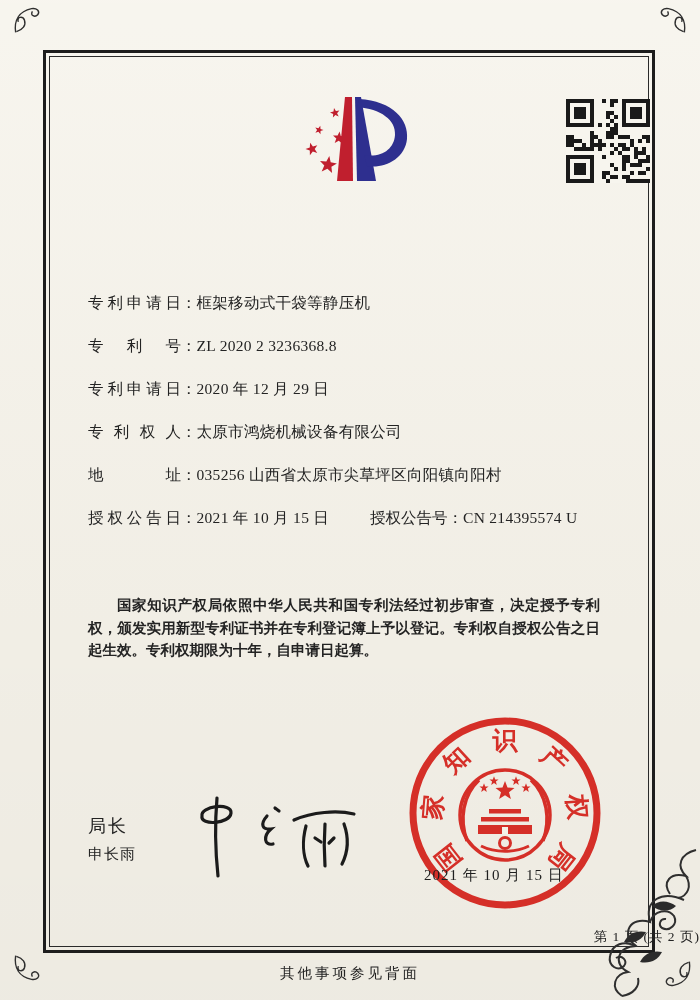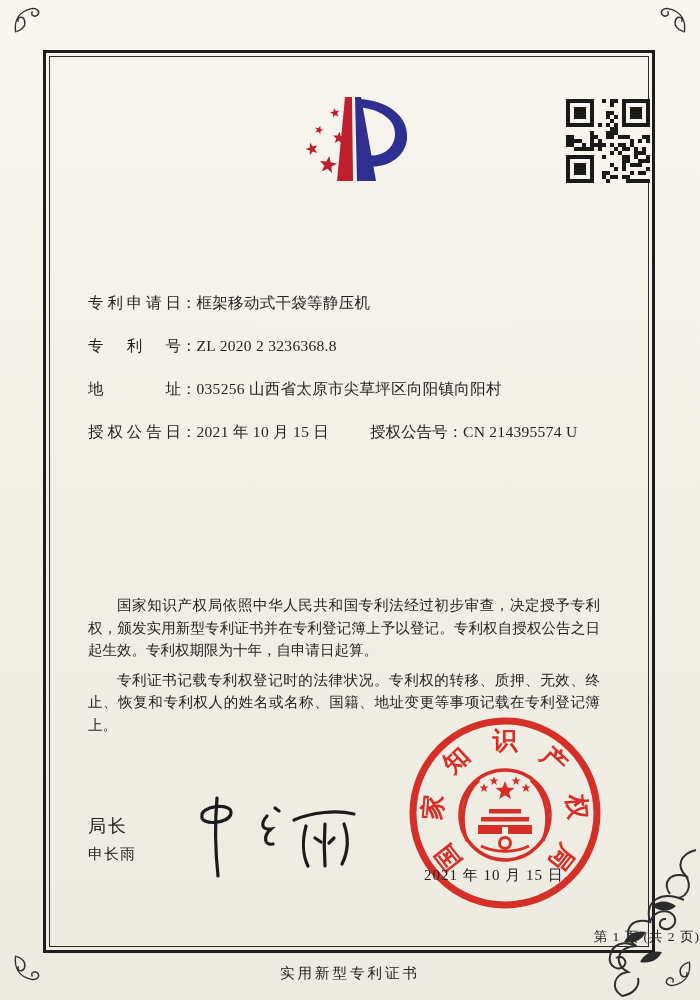--- a/index.html
+++ b/index.html
@@ -26,21 +26,21 @@
     font-size:38px;font-weight:700;letter-spacing:4px;color:#1c1c1c;
   }
   .fields{position:absolute;left:88px;top:292px;width:520px;font-size:15.5px;}
   .frow{position:relative;line-height:22px;margin-bottom:21px;white-space:nowrap;}
   .flabel{display:inline-block;width:93px;text-align:justify;text-align-last:justify;vertical-align:top;}
   .fcolon{display:inline-block;}
   .fvalue{letter-spacing:.3px;}
   .pair2{position:absolute;left:282px;top:0;}
   .pair2 .flabel{width:auto;text-align:left;text-align-last:auto;font-family:Liberation Serif, serif;}
   .paras{position:absolute;left:88px;top:594px;width:524px;font-size:14.5px;line-height:22.5px;text-align:justify;}
-  .paras p{margin:0 12px 7px 0;text-indent:2em;}
+  .paras p{margin:0 12px 7px 0;text-indent:2em;font-weight:bold;}
   .signer-title{position:absolute;left:88px;top:814px;font-size:18px;letter-spacing:2px;}
   .signer-name{position:absolute;left:88px;top:845px;font-size:15px;letter-spacing:1px;}
   .signature{position:absolute;left:172px;top:786px;width:200px;height:100px;z-index:3;}
   .seal{position:absolute;left:407px;top:715px;width:196px;height:196px;opacity:.95;z-index:1;}
   .seal-date{position:absolute;left:424px;top:866px;font-size:15px;letter-spacing:1px;color:#1e1e1e;z-index:2;}
   .page-info{position:absolute;left:0;right:0;top:928px;text-align:right;font-size:13.5px;letter-spacing:1px;}
   .back-note{position:absolute;left:0;right:0;top:964px;text-align:center;font-size:14.5px;letter-spacing:3px;}
   .corner{position:absolute;width:30px;height:30px;}
   .tl{left:13px;top:6px;}
   .tr{right:13px;top:6px;transform:scaleX(-1);}
@@ -198,27 +198,28 @@
         <rect x="0" y="14" width="7" height="7" fill="#1a1a1a"></rect>
         <rect x="1" y="15" width="5" height="5" fill="#f7f5ee"></rect>
         <rect x="2" y="16" width="3" height="3" fill="#1a1a1a"></rect>
       </g>
   </svg>
 
 
   <div class="fields" id="fields">
       <div class="frow"><span class="flabel">专利申请日</span><span class="fcolon">：</span><span class="fvalue">框架移动式干袋等静压机</span></div>
       <div class="frow"><span class="flabel">专利号</span><span class="fcolon">：</span><span class="fvalue">ZL 2020 2 3236368.8</span></div>
+      <div class="frow"><span class="flabel">专利申请日</span><span class="fcolon">：</span><span class="fvalue">2020 年 12 月 29 日</span></div>
+      <div class="frow"><span class="flabel">专利权人</span><span class="fcolon">：</span><span class="fvalue">太原市鸿烧机械设备有限公司</span></div>
       <div class="frow"><span class="flabel">地址</span><span class="fcolon">：</span><span class="fvalue">035256 山西省太原市尖草坪区向阳镇向阳村</span></div>
       <div class="frow"><span class="flabel">授权公告日</span><span class="fcolon">：</span><span class="fvalue">2021 年 10 月 15 日</span><span class="pair2"><span class="flabel">授权公告号</span><span class="fcolon">：</span><span class="fvalue">CN 214395574 U</span></span></div>
     </div>
 
   <div class="paras">
     <p>国家知识产权局依照中华人民共和国专利法经过初步审查，决定授予专利权，颁发实用新型专利证书并在专利登记簿上予以登记。专利权自授权公告之日起生效。专利权期限为十年，自申请日起算。</p>
-    <p>专利证书记载专利权登记时的法律状况。专利权的转移、质押、无效、终止、恢复和专利权人的姓名或名称、国籍、地址变更等事项记载在专利登记簿上。</p>
   </div>
 
   <div class="signer-title">局长</div>
   <div class="signer-name">申长雨</div>
 
   <svg class="signature" viewBox="0 0 200 100">
     <g fill="none" stroke="#1b1b1b" stroke-width="3.2" stroke-linecap="round">
       <path d="M45,12 C43,35 43,62 46,90"></path>
       <path d="M30,30 C28,20 60,16 59,27 C58,38 28,40 30,30"></path>
       <path d="M95,30 C88,38 90,44 99,43 C91,50 92,60 101,58"></path>
@@ -255,21 +256,21 @@
         <rect x="-3" y="14" width="6" height="7" fill="#f5f2e9"></rect>
         <path d="M-38,28 C-46,6 -42,-18 -26,-33" fill="none" stroke="#d4251e" stroke-width="3.5"></path>
         <path d="M38,28 C46,6 42,-18 26,-33" fill="none" stroke="#d4251e" stroke-width="3.5"></path>
         <circle cx="0" cy="30" r="5.5" fill="none" stroke="#d4251e" stroke-width="3"></circle>
         <path d="M-24,33 C-10,40 10,40 24,33" fill="none" stroke="#d4251e" stroke-width="3"></path>
       </g>
   </svg>
   <div class="seal-date">2021 年 10 月 15 日</div>
 
   <div class="page-info">第 1 页 (共 2 页)</div>
-  <div class="back-note">实用新型专利证书</div>
+  <div class="back-note">其他事项参见背面</div>
 
   <svg class="floral" viewBox="0 0 112 154">
     <g class="ln" stroke-width="2">
       <path d="M108,4 C92,8 88,20 98,30 C82,26 74,36 82,48"></path>
       <path d="M98,30 C104,40 100,50 90,52"></path>
       <path d="M96,54 C74,44 56,54 62,76 C42,70 32,88 48,100 C30,100 24,118 40,126 C26,128 22,142 34,150"></path>
       <path d="M62,76 C66,64 80,62 86,70 C90,78 82,86 74,82 C70,79 72,72 78,73"></path>
       <path d="M48,100 C36,94 24,98 22,110 C20,120 30,126 36,120 C40,115 34,108 28,112"></path>
       <path d="M34,150 C46,148 52,140 50,132"></path>
     </g>

